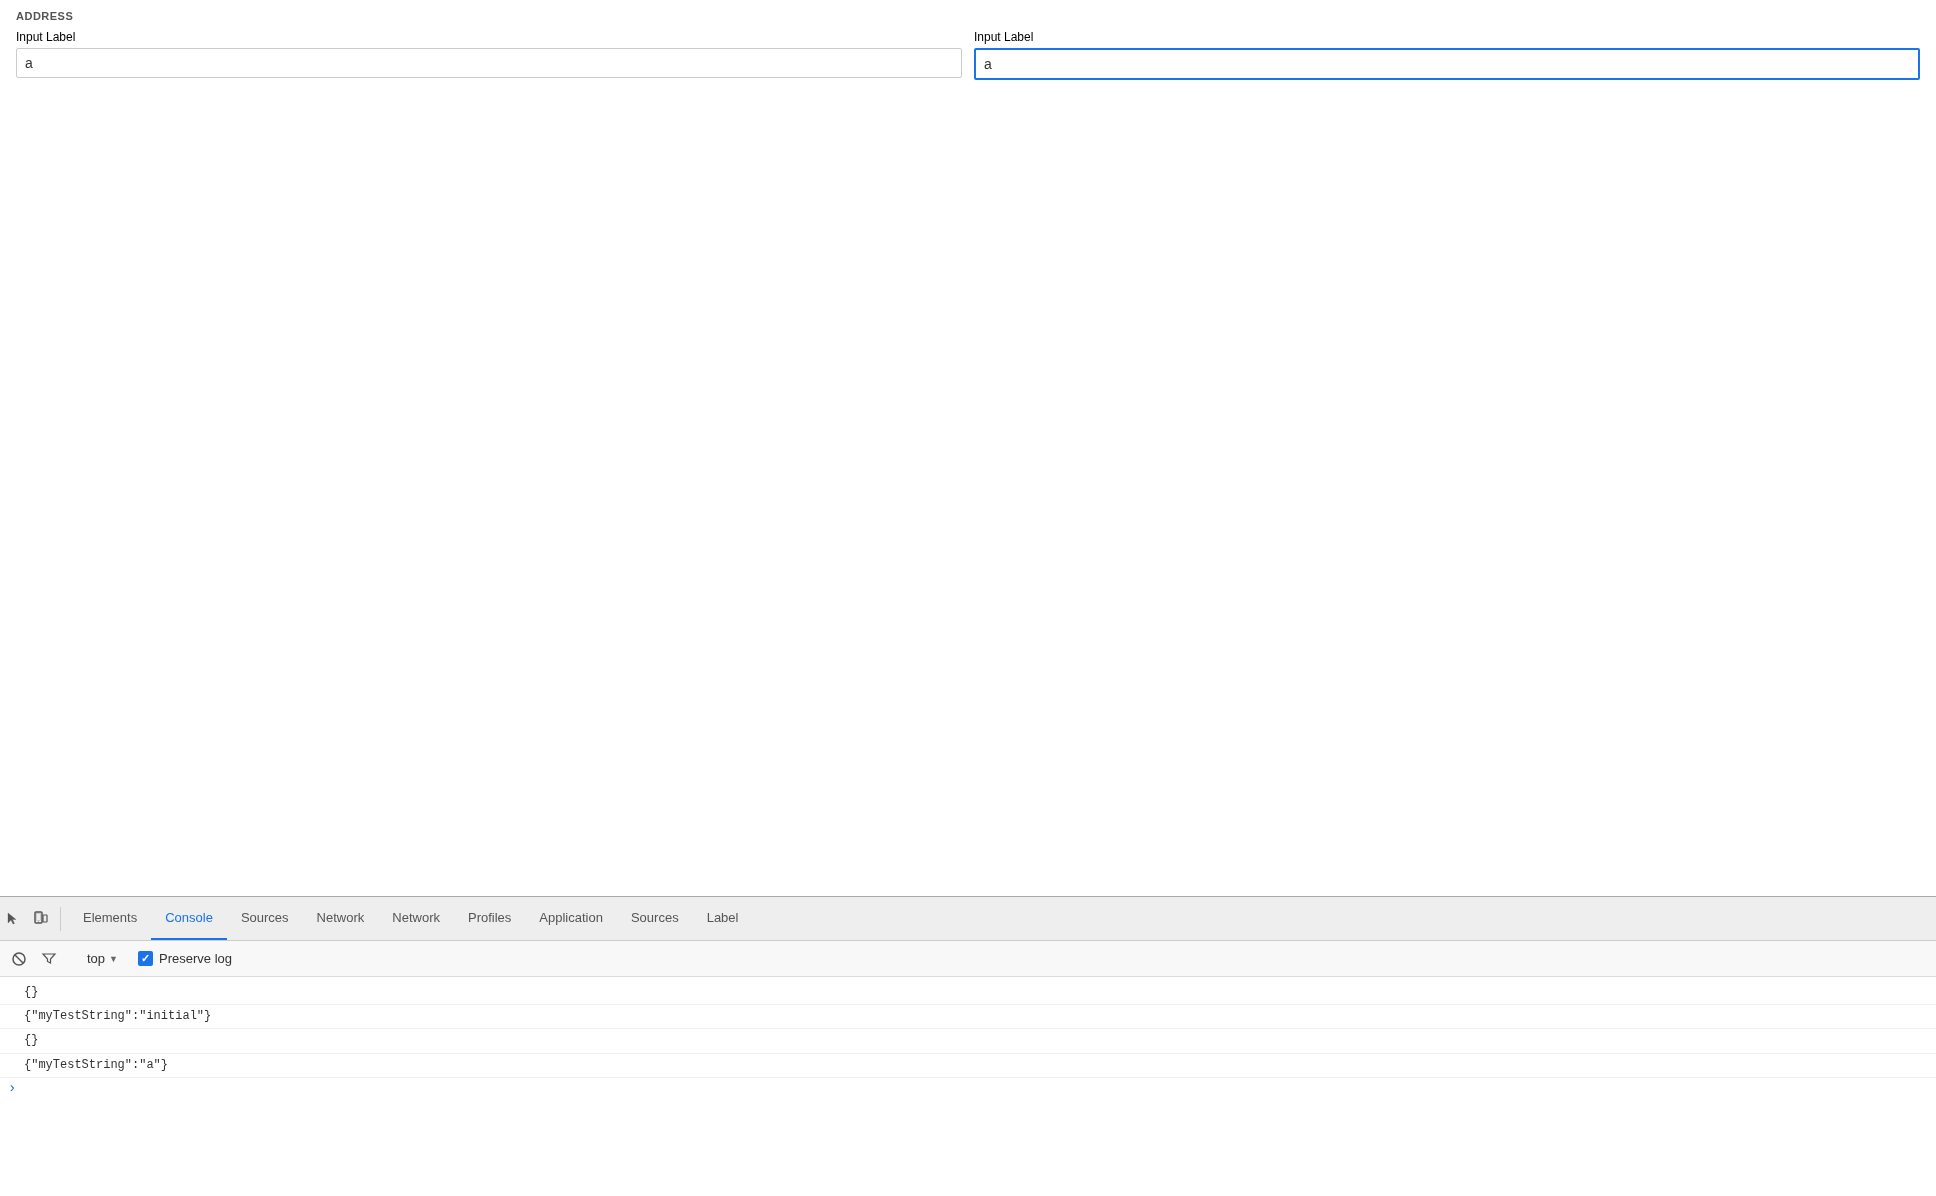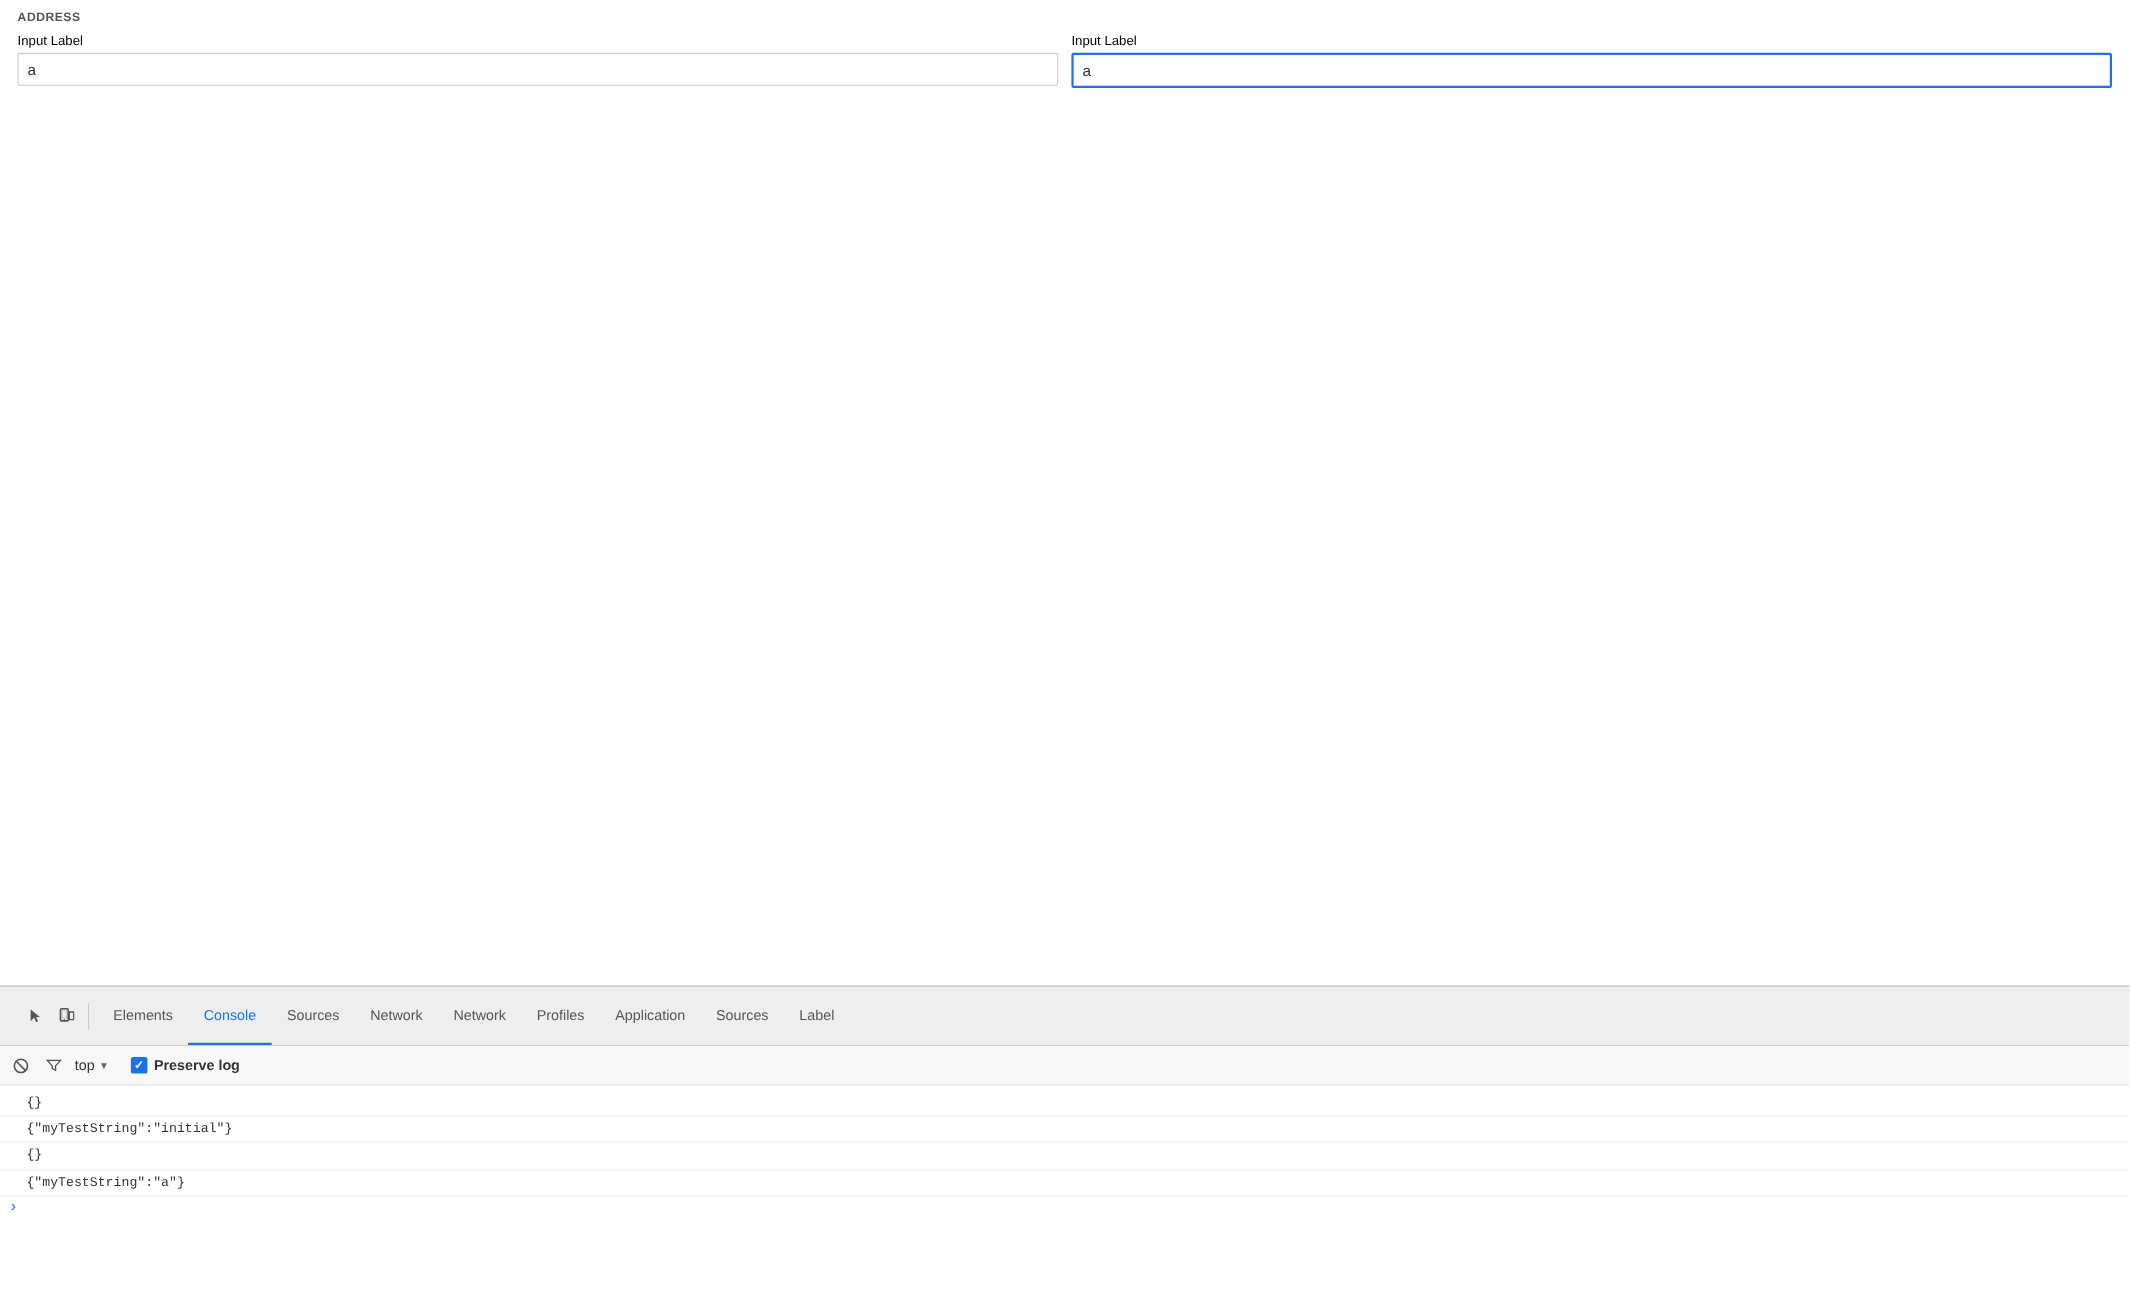--- a/index.html
+++ b/index.html
@@ -84,22 +84,22 @@
       flex-direction: column;
       height: 300px;
     }
 
     
     .devtools-tabs {
       display: flex;
       align-items: center;
       background: #eee;
       border-bottom: 1px solid #ccc;
-      padding: 0 20px;
-      height: 54px;
+      padding: 0 0;
+      height: 44px;
       flex-shrink: 0;
     }
 
     .devtools-icons {
       display: flex;
       align-items: center;
       gap: 4px;
       padding-right: 8px;
       border-right: 1px solid #ccc;
       margin-right: 8px;
@@ -166,20 +166,21 @@
       font-size: 14px;
     }
 
     .context-selector {
       display: flex;
       align-items: center;
       gap: 4px;
       cursor: pointer;
       font-size: 13px;
       color: #333;
+      margin-left: 19px;
     }
 
     .dropdown-arrow {
       font-size: 9px;
       color: #666;
     }
 
     .preserve-log-group {
       display: flex;
       align-items: center;
@@ -204,21 +205,20 @@
       content: '✓';
       color: white;
       font-size: 11px;
       font-weight: bold;
     }
 
     .preserve-log-label {
       font-size: 13px;
       color: #333;
       cursor: pointer;
-      font-weight: bold;
     }
 
     
     .console-output {
       flex: 1;
       overflow-y: auto;
       padding: 4px 0;
       background: #fff;
       font-family: 'Courier New', Courier, monospace;
       font-size: 12px;

